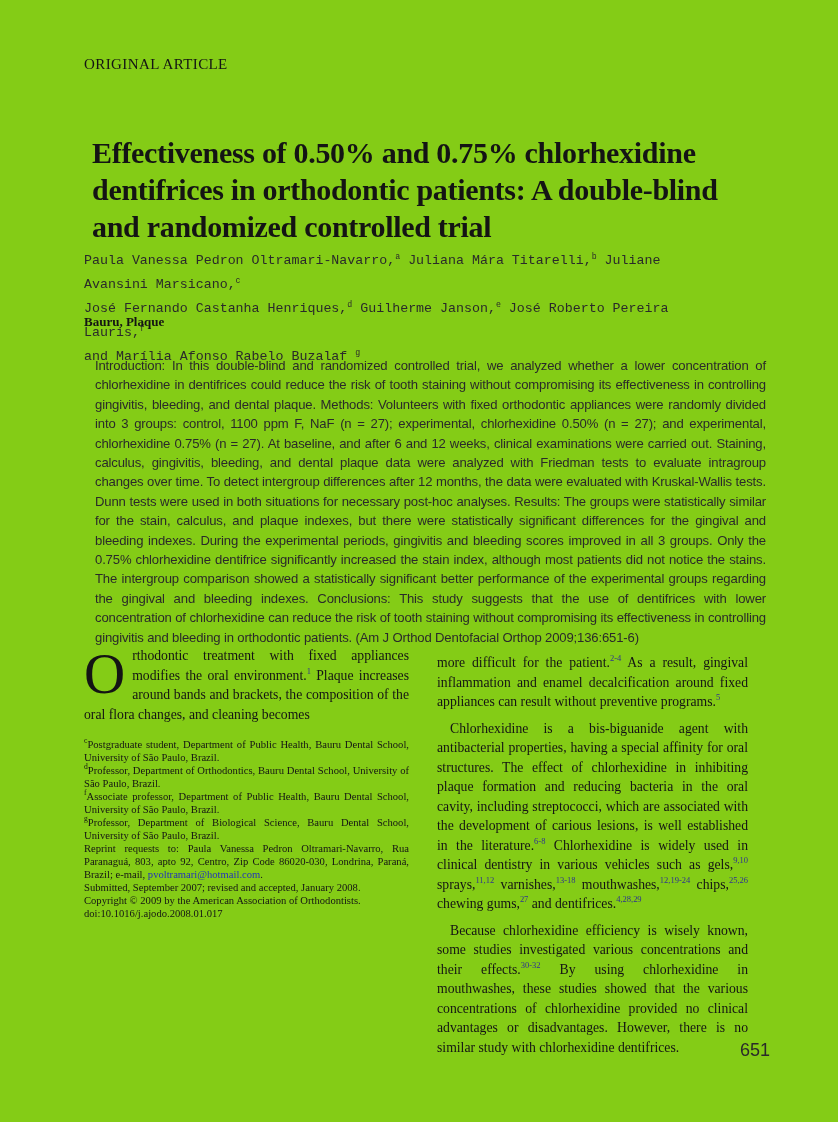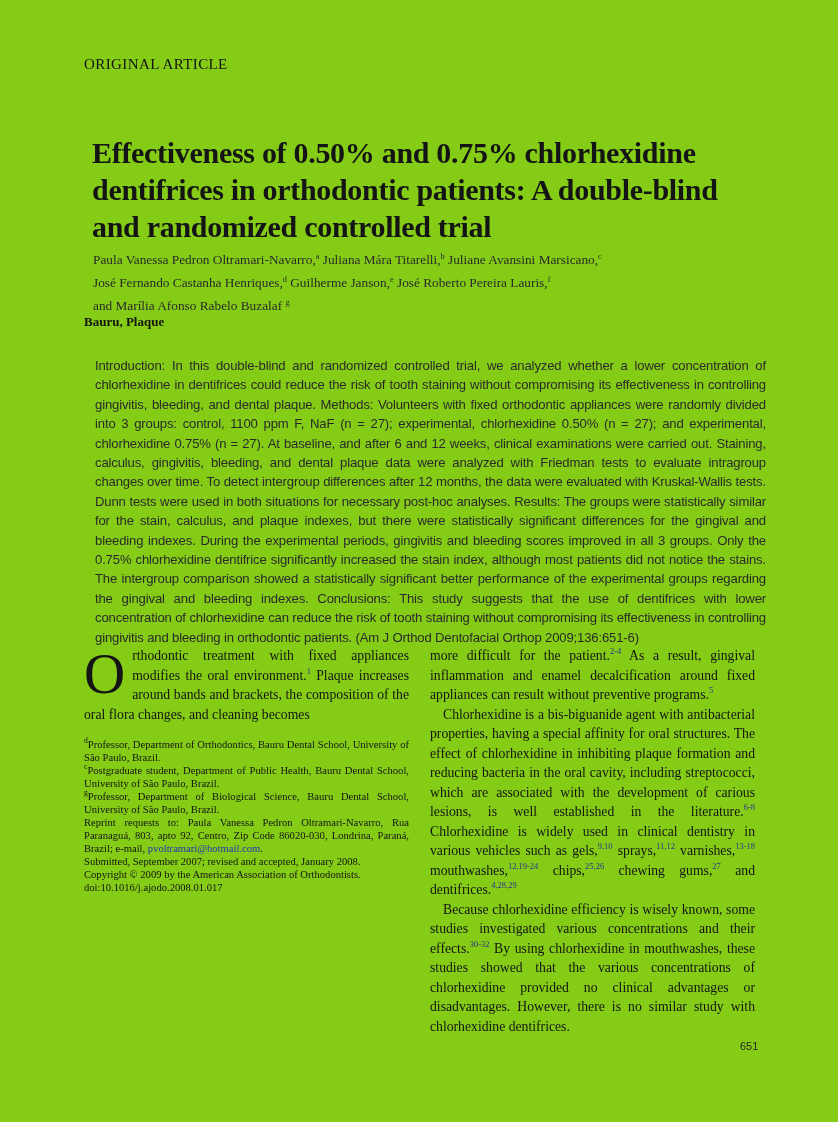--- a/index.html
+++ b/index.html
@@ -32,25 +32,24 @@
     font-family: Liberation Serif, serif;
     font-weight: 600;
     font-size: 30px;
     line-height: 37px;
     letter-spacing: -0.3px;
   }
   .authors {
     position: absolute;
     left: 84px; top: 247px;
     width: 640px;
-    font-family: Liberation Serif, serif;
+    font-family: Liberation Mono, monospace;
     font-size: 13.3px;
     line-height: 19.5px;
     color: #2a2a2a;
-    margin-left: 9px;
   }
   .authors sup { font-size: 0.62em; }
   .location {
     position: absolute;
     left: 84px; top: 314px;
     font-weight: bold;
     font-size: 13px;
   }
   .abstract {
     position: absolute;
@@ -70,21 +69,21 @@
     width: 671px;
     display: flex;
     gap: 21px;
   }
   .col { width: 325px; }
   .bodytext {
     font-size: 13.7px;
     line-height: 19.5px;
     text-align: justify;
   }
-  .bodytext p { margin: 0; }
+  .bodytext p { margin: 7px; }
   .bodytext p.indent { text-indent: 13px; }
   .bodytext sup, .intro sup {
     font-size: 0.62em;
     line-height: 0;
     color: var(--reference);
   }
   .dropcap {
     float: left;
     font-size: 57px;
     line-height: 50px;
@@ -101,21 +100,21 @@
   .footnotes sup {
     font-size: 0.72em;
     line-height: 0;
     color: inherit;
   }
   .link { color: var(--link); }
   .pageno {
     position: absolute;
     left: 740px; top: 1040px;
     font-family: "Liberation Sans", sans-serif;
-    font-size: 11px;
+    font-size: 18px;
     color: #2a2a2a;
   }
 </style>
 </head>
 <body>
 
 <div class="page">
 
   <div class="kicker">ORIGINAL ARTICLE</div>
 
@@ -131,22 +130,23 @@
 
   <p class="abstract">Introduction: In this double-blind and randomized controlled trial, we analyzed whether a lower concentration of chlorhexidine in dentifrices could reduce the risk of tooth staining without compromising its effectiveness in controlling gingivitis, bleeding, and dental plaque. Methods: Volunteers with fixed orthodontic appliances were randomly divided into 3 groups: control, 1100 ppm F, NaF (n = 27); experimental, chlorhexidine 0.50% (n = 27); and experimental, chlorhexidine 0.75% (n = 27). At baseline, and after 6 and 12 weeks, clinical examinations were carried out. Staining, calculus, gingivitis, bleeding, and dental plaque data were analyzed with Friedman tests to evaluate intragroup changes over time. To detect intergroup differences after 12 months, the data were evaluated with Kruskal-Wallis tests. Dunn tests were used in both situations for necessary post-hoc analyses. Results: The groups were statistically similar for the stain, calculus, and plaque indexes, but there were statistically significant differences for the gingival and bleeding indexes. During the experimental periods, gingivitis and bleeding scores improved in all 3 groups. Only the 0.75% chlorhexidine dentifrice significantly increased the stain index, although most patients did not notice the stains. The intergroup comparison showed a statistically significant better performance of the experimental groups regarding the gingival and bleeding indexes. Conclusions: This study suggests that the use of dentifrices with lower concentration of chlorhexidine can reduce the risk of tooth staining without compromising its effectiveness in controlling gingivitis and bleeding in orthodontic patients. (Am J Orthod Dentofacial Orthop 2009;136:651-6)</p>
 
   <div class="columns">
 
     <div class="col">
       <div class="bodytext intro">
         <span class="dropcap">O</span><span><span>rthodontic treatment with fixed appliances modifies the oral environment.</span><sup>1</sup><span> Plaque increases around bands and brackets, the composition of the oral flora changes, and cleaning becomes</span></span>
       </div>
       <div class="footnotes">
+        <p><sup>c</sup><span>Postgraduate student, Department of Public Health, Bauru Dental School, University of São Paulo, Brazil.</span></p>
         <p><sup>d</sup><span>Professor, Department of Orthodontics, Bauru Dental School, University of São Paulo, Brazil.</span></p>
-        <p><sup>c</sup><span>Postgraduate student, Department of Public Health, Bauru Dental School, University of São Paulo, Brazil.</span></p>
+        <p><sup>f</sup><span>Associate professor, Department of Public Health, Bauru Dental School, University of São Paulo, Brazil.</span></p>
         <p><sup>g</sup><span>Professor, Department of Biological Science, Bauru Dental School, University of São Paulo, Brazil.</span></p>
         <p><span>Reprint requests to: Paula Vanessa Pedron Oltramari-Navarro, Rua Paranaguá, 803, apto 92, Centro, Zip Code 86020-030, Londrina, Paraná, Brazil; e-mail, </span><span class="link">pvoltramari@hotmail.com</span><span>.</span></p>
         <p><span>Submitted, September 2007; revised and accepted, January 2008.</span></p>
         <p><span>Copyright © 2009 by the American Association of Orthodontists.</span></p>
         <p><span>doi:10.1016/j.ajodo.2008.01.017</span></p>
       </div>
     </div>
 
     <div class="col bodytext">
       <p><span>more difficult for the patient.</span><sup>2-4</sup><span> As a result, gingival inflammation and enamel decalcification around fixed appliances can result without preventive programs.</span><sup>5</sup></p>

